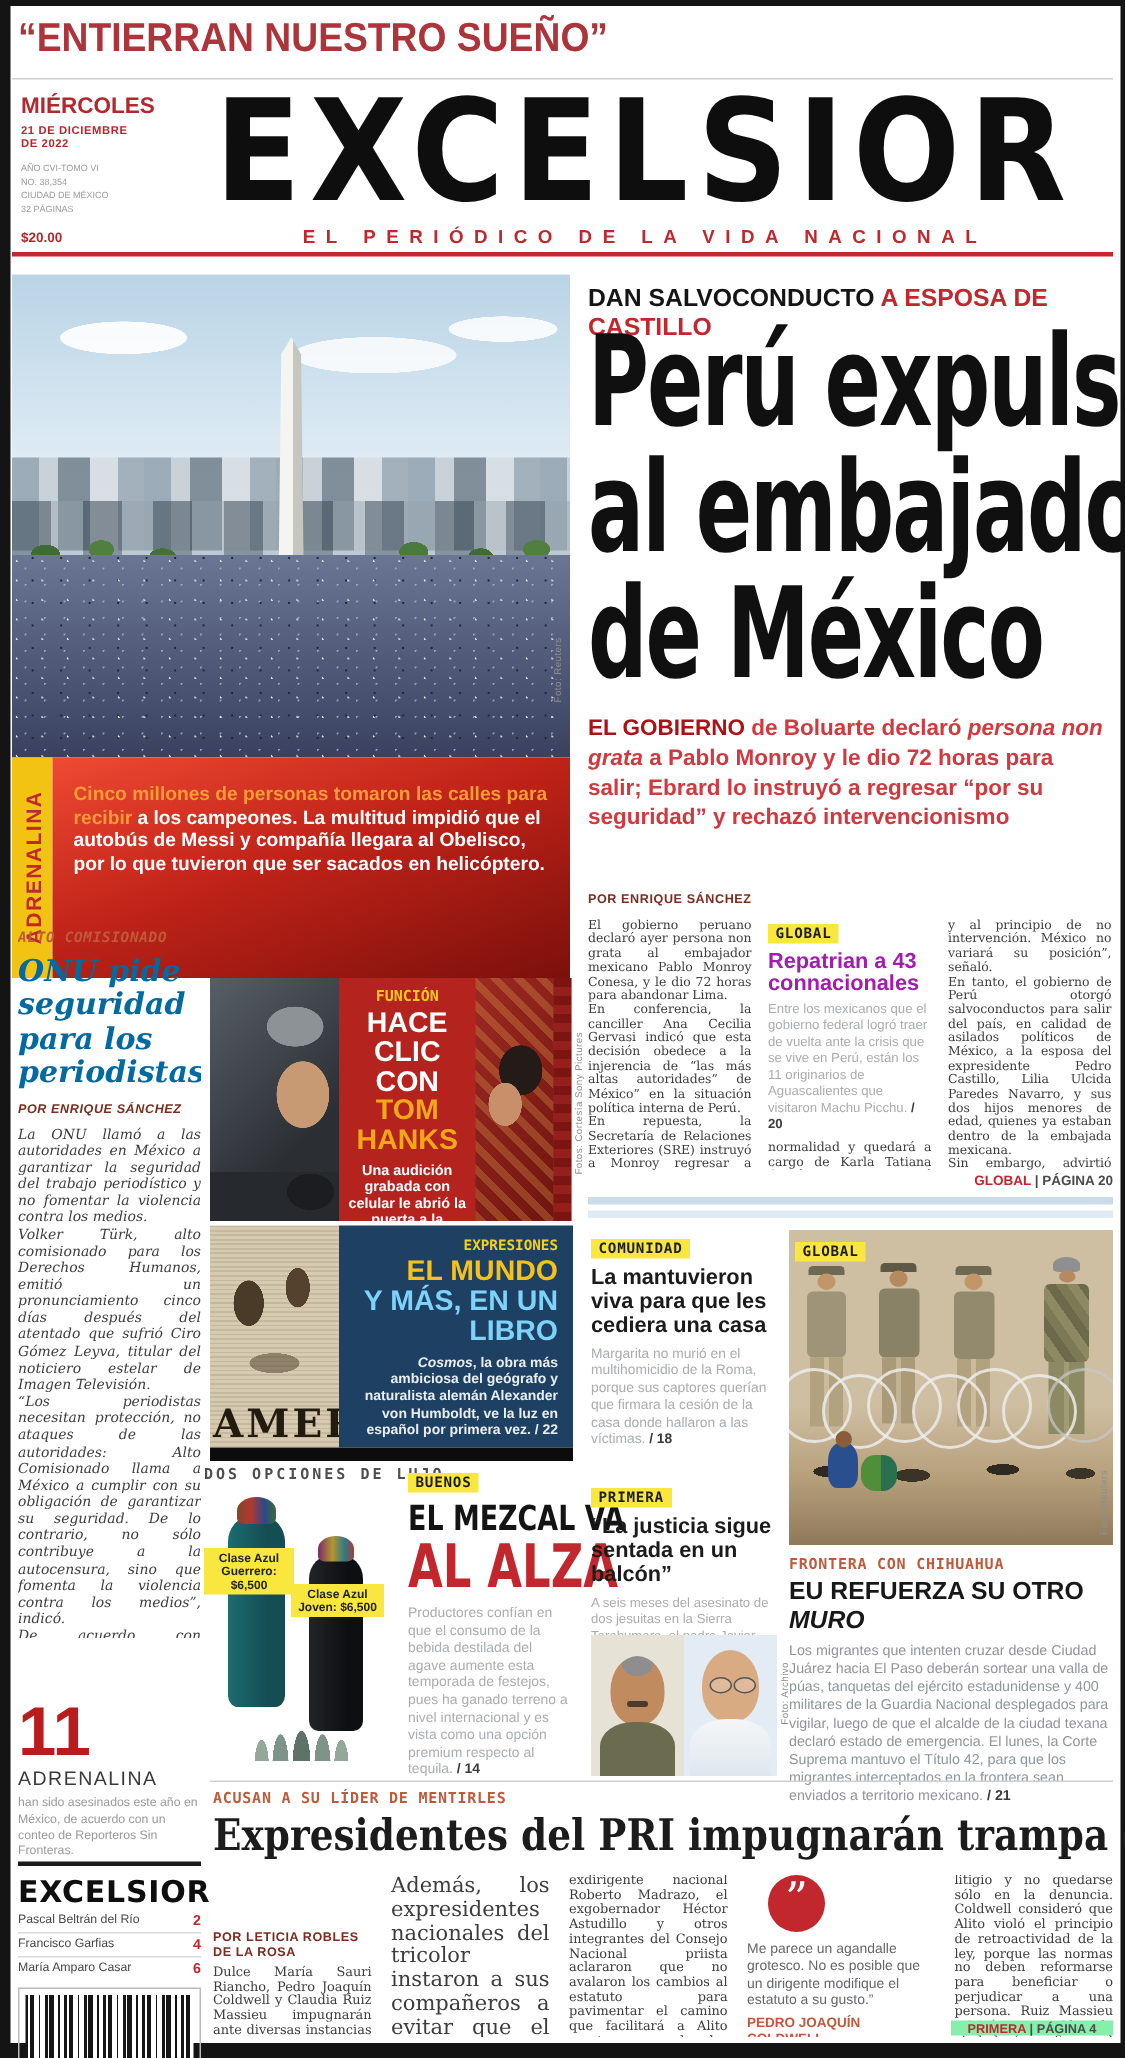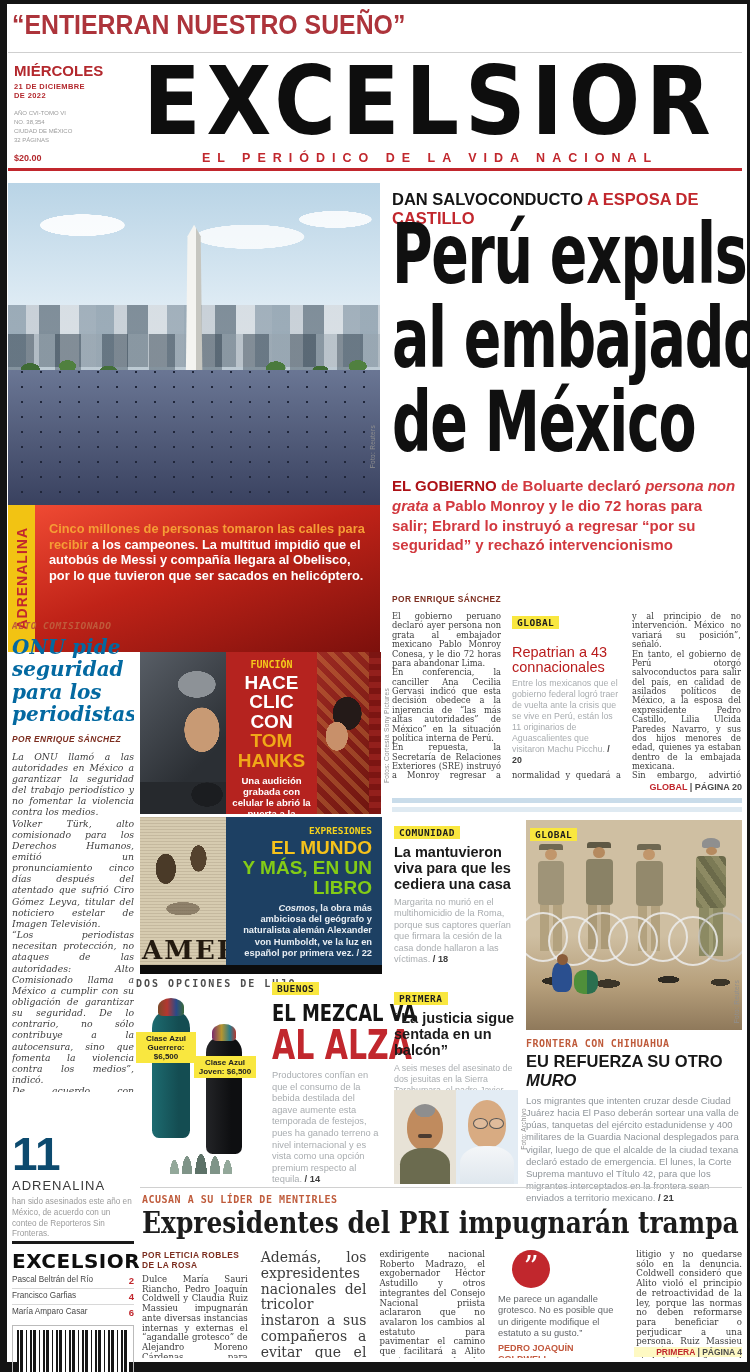--- a/index.html
+++ b/index.html
@@ -76,21 +76,21 @@
   <div class="abs" style="left:392px;top:476px;width:350px;font-size:15px;font-weight:bold;line-height:1.32;"><span style="color:#ad1116;">EL GOBIERNO </span><span style="color:#d2393f;">de Boluarte declaró </span><span style="color:#d2393f;font-style:italic;">persona non grata</span><span style="color:#d2393f;"> a Pablo Monroy y le dio 72 horas para salir; Ebrard lo instruyó a regresar “por su seguridad” y rechazó intervencionismo</span></div>
   <div class="abs byline" style="left:392px;top:594px;">POR ENRIQUE SÁNCHEZ</div>
   <div class="abs" style="left:392px;top:612px;width:350px;height:168px;display:flex;gap:11px;overflow:hidden;">
     <div class="serifbody" style="width:109px;font-size:8.3px;line-height:1.13;">El gobierno peruano declaró ayer persona non grata al embajador mexicano Pablo Monroy Conesa, y le dio 72 horas para abandonar Lima.
 En conferencia, la canciller Ana Cecilia Gervasi indicó que esta decisión obedece a la injerencia de “las más altas autoridades” de México” en la situación política interna de Perú.
 En repuesta, la Secretaría de Relaciones Exteriores (SRE) instruyó a Monroy regresar a México con el fin de resguardar su seguridad e integridad física.
 Agregó que la representación diplomática en Lima continuará operando con</div>
     <div style="width:109px;">
       <div>
         <span class="ytag">GLOBAL</span>
-        <div style="font-size:14.5px;font-weight:400;color:#b91c1c;line-height:1.05;margin:15px 0 3px;">Repatrian a 43 connacionales</div>
+        <div style="font-size:14.5px;font-weight:700;color:#a21caf;line-height:1.05;margin:4px 0 3px;">Repatrian a 43 connacionales</div>
         <div class="graytext" style="font-size:8.8px;"><span>Entre los mexicanos que el gobierno federal logró traer de vuelta ante la crisis que se vive en Perú, están los 11 originarios de Aguascalientes que visitaron Machu Picchu. </span><b>/ 20</b></div>
       </div>
       <div class="serifbody" style="font-size:8.3px;line-height:1.13;margin-top:5px;">normalidad y quedará a cargo de Karla Tatiana Ornelas Loera, actual jefa de Cancillería de la Misión.
 Vía Twitter, Marcelo Ebrard, titular de la SRE, calificó la expulsión de Monroy Conesa como “una decisión infundada y reprobable”. “La conducta de nuestro embajador ha estado apegada a derecho</div>
     </div>
     <div class="serifbody" style="width:109px;font-size:8.3px;line-height:1.13;">y al principio de no intervención. México no variará su posición”, señaló.
 En tanto, el gobierno de Perú otorgó salvoconductos para salir del país, en calidad de asilados políticos de México, a la esposa del expresidente Pedro Castillo, Lilia Ulcida Paredes Navarro, y sus dos hijos menores de edad, quienes ya estaban dentro de la embajada mexicana.
 Sin embargo, advirtió que podría solicitar la extradición de la exprimera dama en caso de que las autoridades judiciales peruanas la requieran, pues es investigada como coautora del delito de organización criminal.</div>
   </div>
   <div class="abs refline" style="left:392px;top:782px;width:350px;text-align:right;background:#fff;"><span class="sec">GLOBAL</span> <span class="pg">| PÁGINA 20</span></div>
@@ -101,21 +101,21 @@
     <div class="mono-kicker" style="font-size:9.5px;">ALTO COMISIONADO</div>
     <div style="font-family:'DejaVu Serif',serif;font-size:20px;font-weight:bold;color:#0369a1;line-height:1.12;margin:5px 0 8px;">ONU pide seguridad para los periodistas</div>
     <div class="byline">POR ENRIQUE SÁNCHEZ</div>
     <div class="serifbody" style="font-size:9.3px;line-height:1.2;margin-top:7px;">La ONU llamó a las autoridades en México a garantizar la seguridad del trabajo periodístico y no fomentar la violencia contra los medios.
 Volker Türk, alto comisionado para los Derechos Humanos, emitió un pronunciamiento cinco días después del atentado que sufrió Ciro Gómez Leyva, titular del noticiero estelar de Imagen Televisión.
 “Los periodistas necesitan protección, no ataques de las autoridades: Alto Comisionado llama a México a cumplir con su obligación de garantizar su seguridad. De lo contrario, no sólo contribuye a la autocensura, sino que fomenta la violencia contra los medios”, indicó.
 De acuerdo con Reporteros Sin Fronteras, México es el país con mayor letalidad en este 2022 para los periodistas, por encima de Ucrania, que está en guerra con Rusia.</div>
 
   </div>
   <div class="abs" style="left:12px;top:1134px;width:122px;">
-    <div style="font-size:46px;font-weight:900;color:#0c4a6e;line-height:.9;">11</div>
+    <div style="font-size:46px;font-weight:900;color:#b91c1c;line-height:.9;">11</div>
     <div style="font-size:13px;color:#3a3a3a;letter-spacing:1px;margin-top:3px;">ADRENALINA</div>
     <div style="font-size:8.2px;color:#9a9a9a;line-height:1.3;margin-top:4px;">han sido asesinados este año en México, de acuerdo con un conteo de Reporteros Sin Fronteras.</div>
   </div>
   <div class="abs" style="left:12px;top:1241px;width:122px;height:3px;background:#1a1a1a;"></div>
   <div class="abs" style="left:12px;top:1249px;width:122px;">
     <div style="font-size:20px;font-weight:900;color:#0e0e0e;letter-spacing:.5px;font-family:'DejaVu Sans',sans-serif;">EXCELSIOR</div>
     <div style="display:flex;justify-content:space-between;border-bottom:1px solid #d8d8d8;padding:2px 0;font-size:8.2px;color:#474747;">
         <span>Pascal Beltrán del Río</span>
         <b style="color:#c1272d;font-size:9.5px;">2</b>
       </div>
@@ -145,21 +145,21 @@
   <div class="credit" style="left:383px;top:688px;">Fotos: Cortesía Sony Pictures</div>
 
   <div class="abs" style="left:140px;top:817px;width:86px;height:148px;background:#d6cbb0;overflow:hidden;">
     <div class="abs" style="left:0;top:0;width:100%;height:100%;background:radial-gradient(20px 30px at 30% 35%,#4a3a28 0 50%,transparent 51%),radial-gradient(16px 26px at 68% 28%,#54422e 0 50%,transparent 51%),radial-gradient(30px 12px at 50% 62%,rgba(74,58,40,.5) 0 55%,transparent 56%),repeating-linear-gradient(0deg,rgba(70,50,30,.12) 0 1px,transparent 1px 3px);"></div>
     <div class="abs" style="left:2px;bottom:0;font-family:'DejaVu Serif',serif;font-size:26px;font-weight:bold;color:#231a10;letter-spacing:2px;white-space:nowrap;">AMERI</div>
   </div>
   <div class="abs" style="left:226px;top:817px;width:156px;height:148px;background:#1d4063;padding:8px 10px;box-sizing:border-box;text-align:right;">
     <div style="font-family:'DejaVu Sans Mono',monospace;font-size:9.5px;font-weight:bold;color:#f5d21d;">EXPRESIONES</div>
     <div style="font-size:19px;font-weight:800;line-height:1.05;margin-top:2px;">
         <span style="color:#f5c21b;display:block;">EL MUNDO</span>
-        <span style="color:#84cc16;display:block;">Y MÁS, EN UN LIBRO</span>
+        <span style="color:#7dd3fc;display:block;">Y MÁS, EN UN LIBRO</span>
       </div>
     <div style="font-size:9.3px;font-weight:600;color:#e9eef3;line-height:1.22;margin-top:5px;"><i>Cosmos</i><span>, la obra más ambiciosa del geógrafo y naturalista alemán Alexander von Humboldt, ve la luz en español por primera vez. </span><b>/ 22</b></div>
   </div>
   <div class="abs" style="left:140px;top:965px;width:242px;height:9px;background:#0c0c0c;"></div>
 
   <div class="abs" style="left:136px;top:978px;font-family:'DejaVu Sans Mono',monospace;font-size:10px;font-weight:bold;color:#4e4e4e;letter-spacing:2px;">DOS OPCIONES DE LUJO</div>
   <div class="abs" style="left:136px;top:994px;width:128px;height:180px;overflow:hidden;">
     <div class="abs" style="left:16px;top:16px;width:38px;height:128px;background:linear-gradient(90deg,#1d6b70,#144d52 70%);border-radius:45% 45% 18% 18%/14% 14% 6% 6%;"></div>
     <div class="abs" style="left:22px;top:4px;width:26px;height:18px;background:linear-gradient(90deg,#7a4a2a,#b5372f 35%,#2a4a8a 70%,#3a6a3a);border-radius:50% 50% 20% 20%;"></div>
     <div class="abs" style="left:70px;top:42px;width:36px;height:118px;background:linear-gradient(90deg,#232427,#0e0f11 70%);border-radius:45% 45% 18% 18%/14% 14% 6% 6%;"></div>
@@ -244,33 +244,33 @@
     <div class="mono-kicker">FRONTERA CON CHIHUAHUA</div>
     <div style="font-size:16.5px;font-weight:800;color:#181818;margin:3px 0 5px;"><span>EU REFUERZA SU OTRO </span><span style="font-style:italic;">MURO</span></div>
     <div style="font-size:9.5px;color:#8f959a;line-height:1.28;"><span>Los migrantes que intenten cruzar desde Ciudad Juárez hacia El Paso deberán sortear una valla de púas, tanquetas del ejército estadunidense y 400 militares de la Guardia Nacional desplegados para vigilar, luego de que el alcalde de la ciudad texana declaró estado de emergencia. El lunes, la Corte Suprema mantuvo el Título 42, para que los migrantes interceptados en la frontera sean enviados a territorio mexicano. </span><b style="color:#3c3c3c;">/ 21</b></div>
   </div>
 
   <div class="abs" style="left:140px;top:1187px;width:602px;height:1px;background:#d0d0d0;"></div>
   <div class="abs mono-kicker" style="left:142px;top:1194px;">ACUSAN A SU LÍDER DE MENTIRLES</div>
   <div class="abs" style="left:142px;top:1206px;width:700px;font-family:'DejaVu Serif',serif;font-size:29px;font-weight:bold;color:#1c1c1c;white-space:nowrap;transform:scaleX(.86);transform-origin:left top;">Expresidentes del PRI impugnarán trampa de Alito</div>
   <div class="abs" style="left:142px;top:1250px;width:600px;height:108px;display:flex;gap:13px;overflow:hidden;">
     <div style="width:108px;">
-      <div class="byline" style="margin-bottom:5px;">POR LETICIA ROBLES
+      <div class="byline" style="margin-bottom:5px;margin-top:36px;">POR LETICIA ROBLES
 DE LA ROSA</div>
       <div class="serifbody" style="font-size:8.6px;line-height:1.13;">Dulce María Sauri Riancho, Pedro Joaquín Coldwell y Claudia Ruiz Massieu impugnarán ante diversas instancias internas y externas el “agandalle grotesco” de Alejandro Moreno Cárdenas para quedarse como dirigente nacional del PRI hasta 2024.</div>
     </div>
     <div class="serifbody" style="width:108px;font-size:14px;line-height:1.13;">Además, los expresidentes nacionales del tricolor instaron a sus compañeros a evitar que el partido sea de una sola persona.
 En entrevistas por separado, recordaron que Moreno les prometió varias veces, en junio pasado, que no se iba a quedar ni un minuto más al concluir el periodo para el cual fue elegido, que termina en 2023. Además, el también</div>
     <div class="serifbody" style="width:108px;font-size:8.6px;line-height:1.13;">exdirigente nacional Roberto Madrazo, el exgobernador Héctor Astudillo y otros integrantes del Consejo Nacional priista aclararon que no avalaron los cambios al estatuto para pavimentar el camino que facilitará a Alito mantenerse en el poder del partido. En protesta, Astudillo renunció ayer al Consejo.
 Para Sauri, los priistas tienen la obligación de ir a</div>
     <div style="width:128px;text-align:left;">
       <div style="width:38px;height:38px;background:#c1272d;border-radius:50%;margin:0 0 6px 14px;position:relative;">
         <span style="position:absolute;left:0;top:2px;width:100%;text-align:center;color:#fff;font-family:'DejaVu Serif',serif;font-size:30px;line-height:1;">”</span>
       </div>
       <div style="font-size:9.3px;color:#63666a;line-height:1.22;">Me parece un agandalle grotesco. No es posible que un dirigente modifique el estatuto a su gusto.”</div>
       <div style="font-size:9px;font-weight:bold;color:#c2573c;margin-top:4px;line-height:1.15;">PEDRO JOAQUÍN COLDWELL</div>
 
     </div>
     <div class="serifbody" style="width:108px;font-size:8.6px;line-height:1.13;">litigio y no quedarse sólo en la denuncia. Coldwell consideró que Alito violó el principio de retroactividad de la ley, porque las normas no deben reformarse para beneficiar o perjudicar a una persona. Ruiz Massieu criticó que se pida a la ciudadanía confiar en el partido cuando el propio dirigente nacional falta a su palabra.</div>
   </div>
-  <div class="abs refline" style="left:634px;top:1347px;width:108px;text-align:right;background:#fef9c3;font-size:8.5px;"><span class="sec">PRIMERA</span> <span class="pg">| PÁGINA 4</span></div>
+  <div class="abs refline" style="left:634px;top:1347px;width:108px;text-align:center;background:#86efac;font-size:8.5px;"><span class="sec">PRIMERA</span> <span class="pg">| PÁGINA 4</span></div>
 
 </div>
 
 </body></html>

